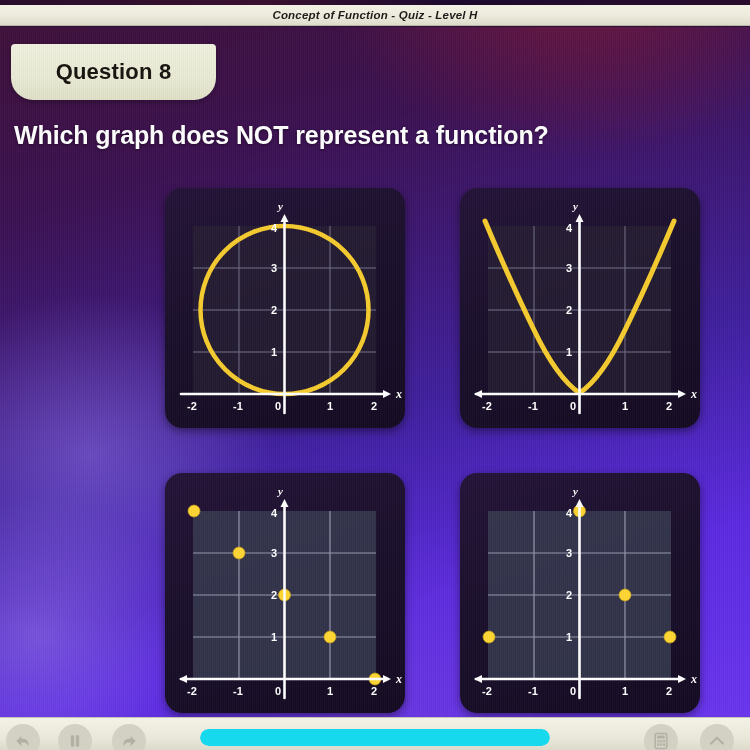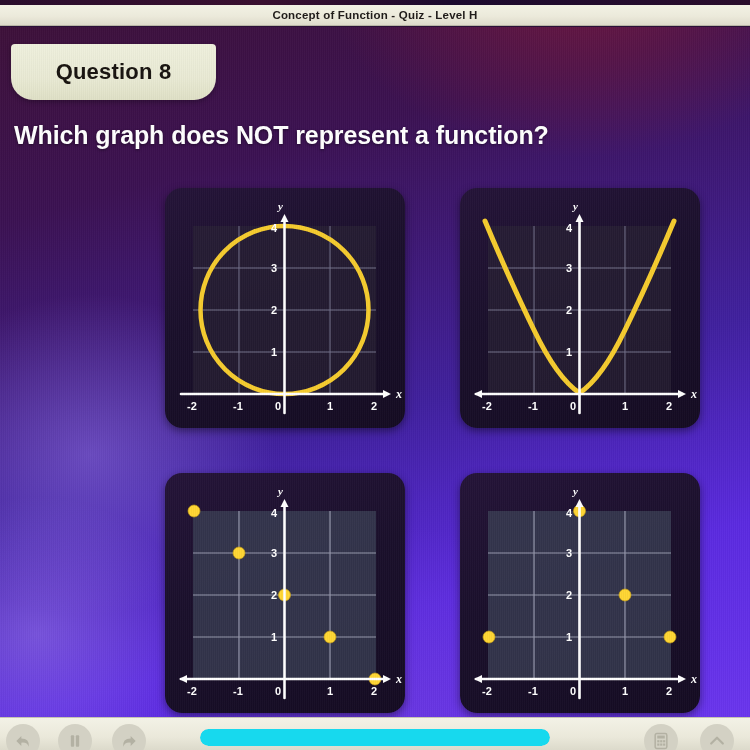--- a/index.html
+++ b/index.html
@@ -17,20 +17,21 @@
   }
   #window-titlebar {
     position:absolute; left:0; top:5px; width:750px; height:21px;
     background:linear-gradient(180deg,#f2f1e4 0%,#eceadb 55%,#dedbcb 100%);
     border-bottom:1px solid #b9b6a6;
     display:flex; align-items:center; justify-content:center;
   }
   #window-title-text {
     font-size:11.5px; font-weight:bold; color:#201c1a; letter-spacing:.2px;
     white-space:nowrap;
+    font-style:italic;
   }
 
   
   #quiz-stage {
     position:absolute; left:0; top:27px; width:750px; height:690px;
     overflow:hidden;
     background:
       radial-gradient(ellipse 420px 300px at 78% -8%, rgba(120,24,60,.85) 0%, rgba(90,20,60,0) 62%),
       radial-gradient(ellipse 300px 260px at 12% 62%, rgba(168,140,255,.40) 0%, rgba(150,120,250,0) 62%),
       radial-gradient(ellipse 260px 230px at 5% 88%, rgba(186,160,255,.36) 0%, rgba(170,140,250,0) 60%),

